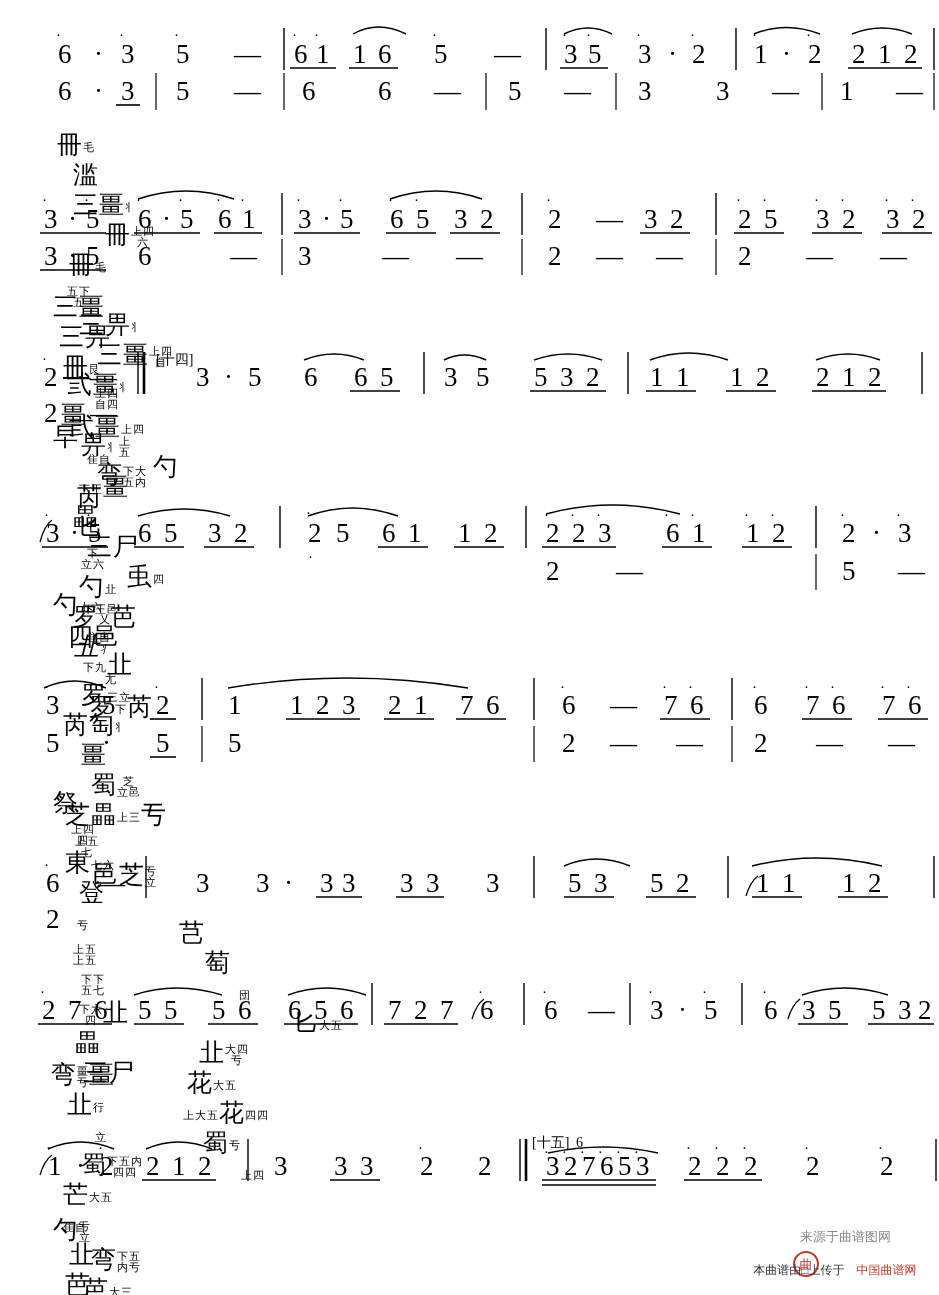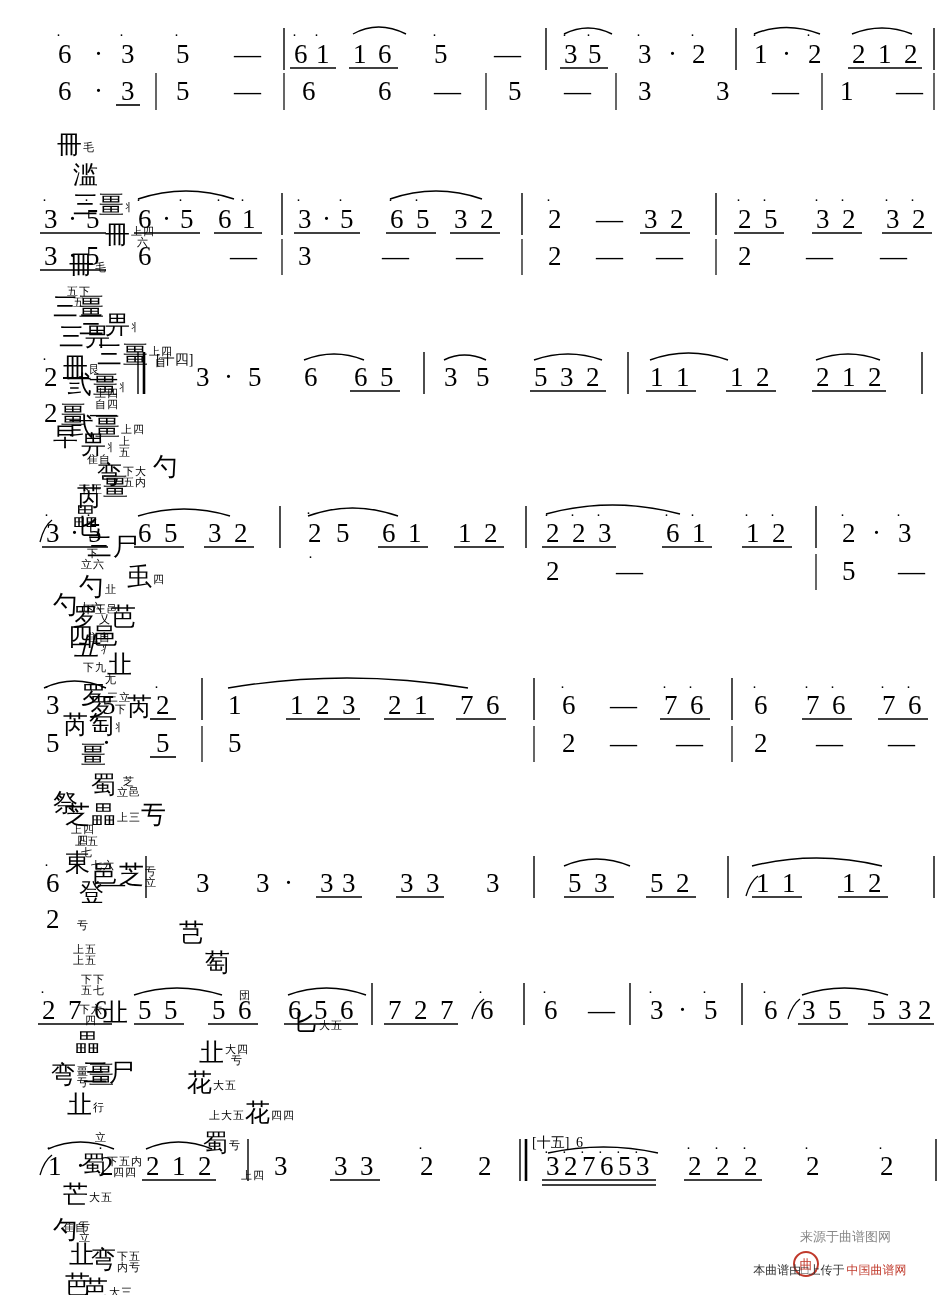--- a/index.html
+++ b/index.html
@@ -490,21 +490,21 @@
       </g>
     </svg>
   </div>
   <div class="mline gongche" style="left:150px;top:888px;">
     <span>芑</span>
     <span style="margin-left:26px;">萄</span>
     <span style="margin-left:60px;"><span class="gcsmall">団</span></span>
     <span style="margin-left:114px;">匕<span class="gcsmall">大五</span></span>
     <span style="margin-left:20px;">㐀<span class="gcsmall">大四<br>亐</span></span>
     <span style="margin-left:8px;">花<span class="gcsmall">大五</span></span>
-    <span style="margin-left:30px;"><span class="gcsmall">上大五</span>花<span class="gcsmall">四四</span></span>
+    <span style="margin-left:4px;"><span class="gcsmall">上大五</span>花<span class="gcsmall">四四</span></span>
     <span style="margin-left:24px;">蜀<span class="gcsmall">亐</span></span>
     <span style="margin-left:62px;"><span class="gcsmall">上四</span></span>
   </div>
 
   <div class="mline" style="left:0;top:955px;width:939px;">
     <svg width="939" height="120" xmlns="http://www.w3.org/2000/svg">
       <g font-family="Liberation Serif, serif" font-size="27" fill="#000">
         <text x="26" y="46">2</text>
           <text x="24" y="24" font-size="15">·</text>
         <text x="52" y="46">7</text>
@@ -652,17 +652,17 @@
     
   </div>
 
   <div class="stamp">
     <svg width="26" height="26" viewBox="0 0 26 26" xmlns="http://www.w3.org/2000/svg">
       <circle cx="13" cy="13" r="12" fill="none" stroke="#c0392b" stroke-width="2"></circle>
       <text x="13" y="18" font-size="13" fill="#c0392b" text-anchor="middle" font-family="DejaVu Sans, sans-serif">曲</text>
     </svg>
   </div>
   <div class="mline" style="left:740px;top:1248px;font-family:'Liberation Sans',sans-serif;font-size:12px;color:#333;">
-    <span>本曲谱由□上传于</span><span style="color:#c0392b;margin-left:2px;">中国曲谱网</span>
+    <span>本曲谱由□上传于</span><span style="color:#c0392b;margin-left:12px;">中国曲谱网</span>
   </div>
   <div class="mline" style="left:800px;top:1228px;font-family:'Liberation Sans',sans-serif;font-size:13px;color:#888;">来源于曲谱图网</div>
 
 </div>
 
 </body></html>

